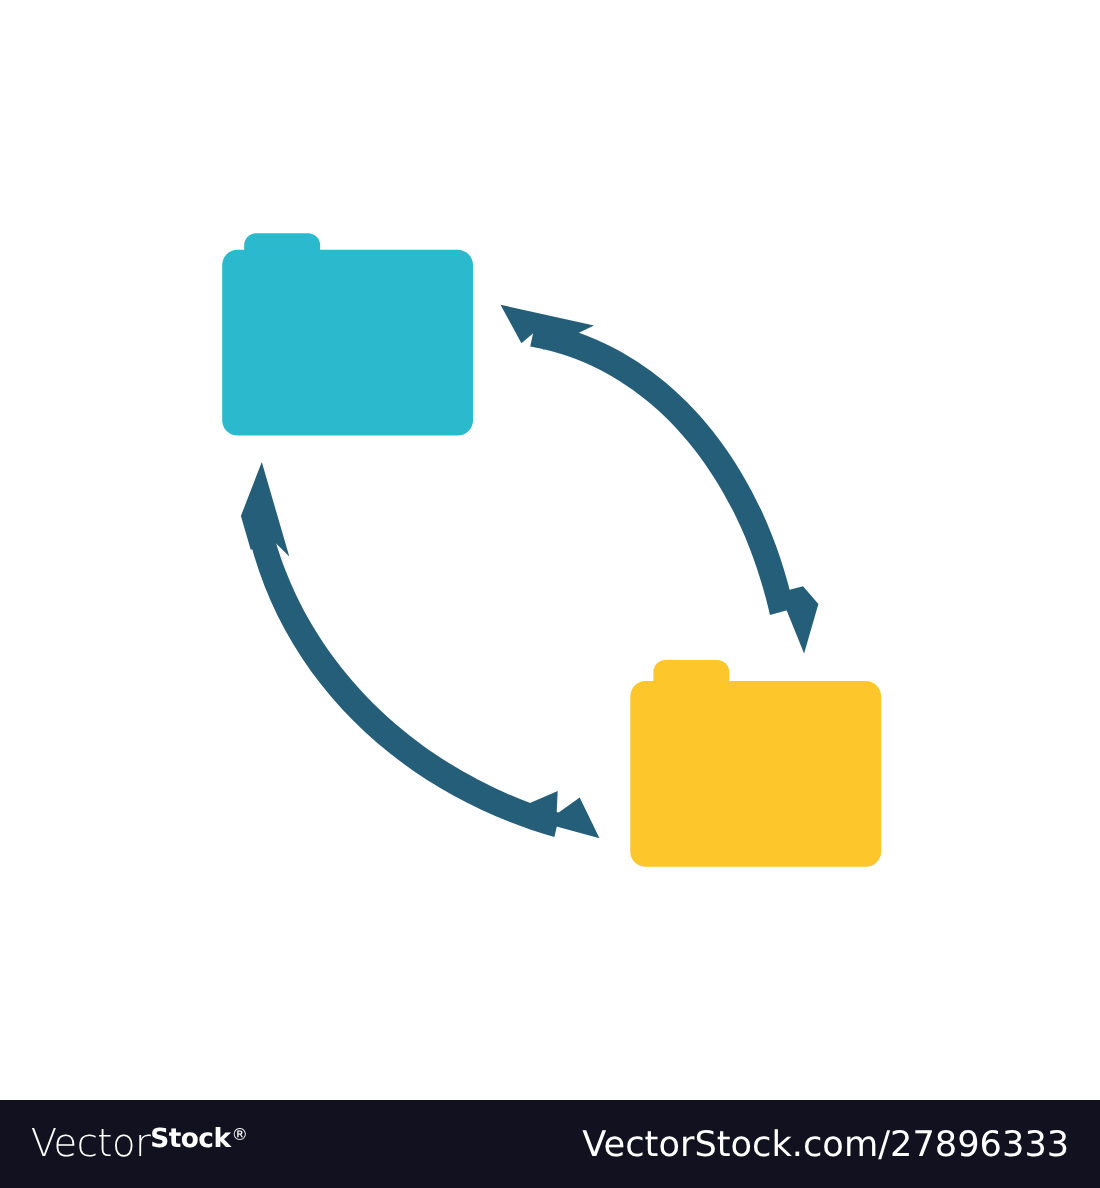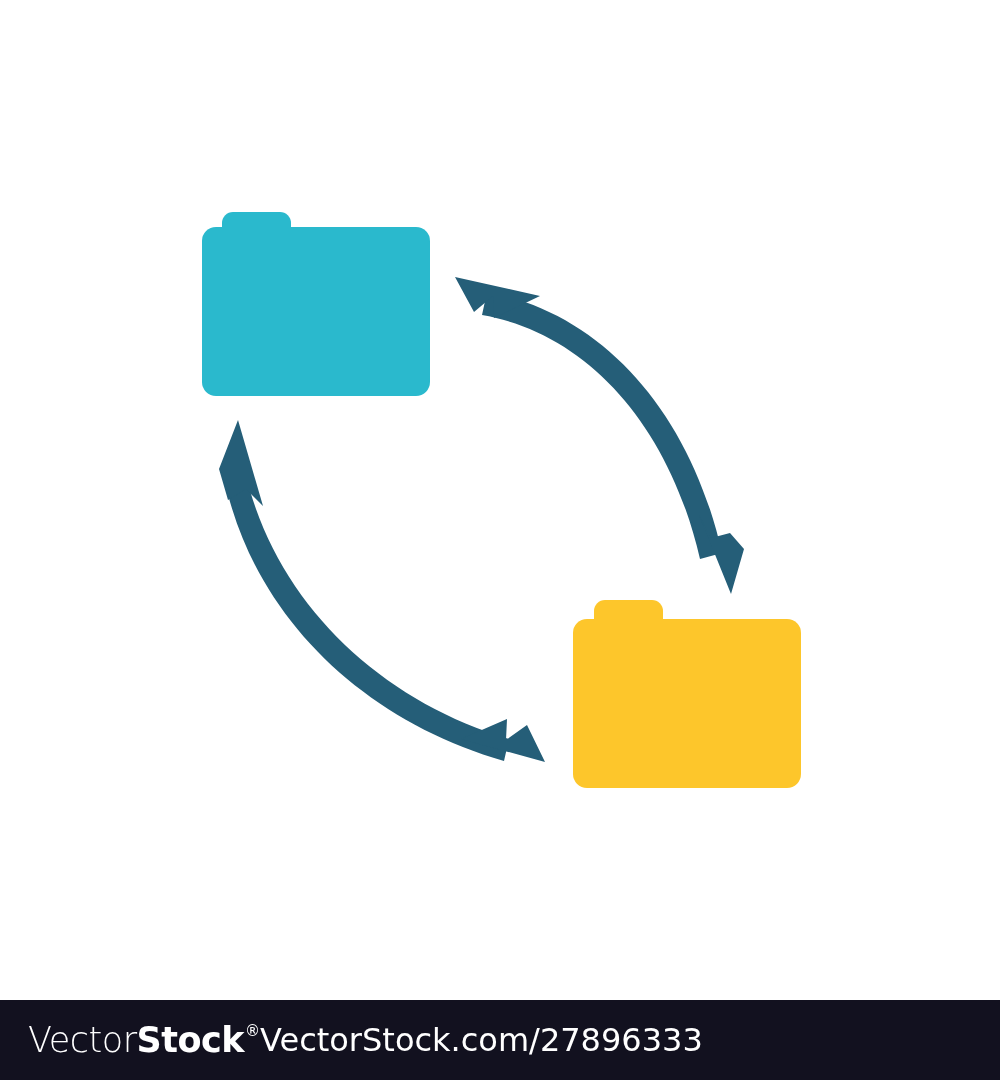--- a/index.html
+++ b/index.html
@@ -34,38 +34,39 @@
   }
   .footer {
     position: absolute;
     left: 0;
     top: 1000px;
     width: 1000px;
     height: 80px;
     background: #12111f;
     display: flex;
     align-items: center;
+    justify-content: space-between;
     box-sizing: border-box;
     padding: 0 22px 0 28px;
   }
   .brand {
     display: flex;
     align-items: flex-start;
     color: #ffffff;
     line-height: 1;
     user-select: none;
   }
   .brand-light {
     font-size: 35px;
     font-weight: 300;
     letter-spacing: -0.5px;
     font-family: "DejaVu Sans", sans-serif;
   }
   .brand-bold {
-    font-size: 35px;
+    font-size: 24px;
     font-weight: 700;
     letter-spacing: -0.5px;
     font-family: "DejaVu Sans", sans-serif;
   }
   .brand-reg {
     font-size: 15px;
     font-weight: 400;
     margin-top: 1px;
     margin-left: 1px;
     font-family: "DejaVu Sans", sans-serif;

